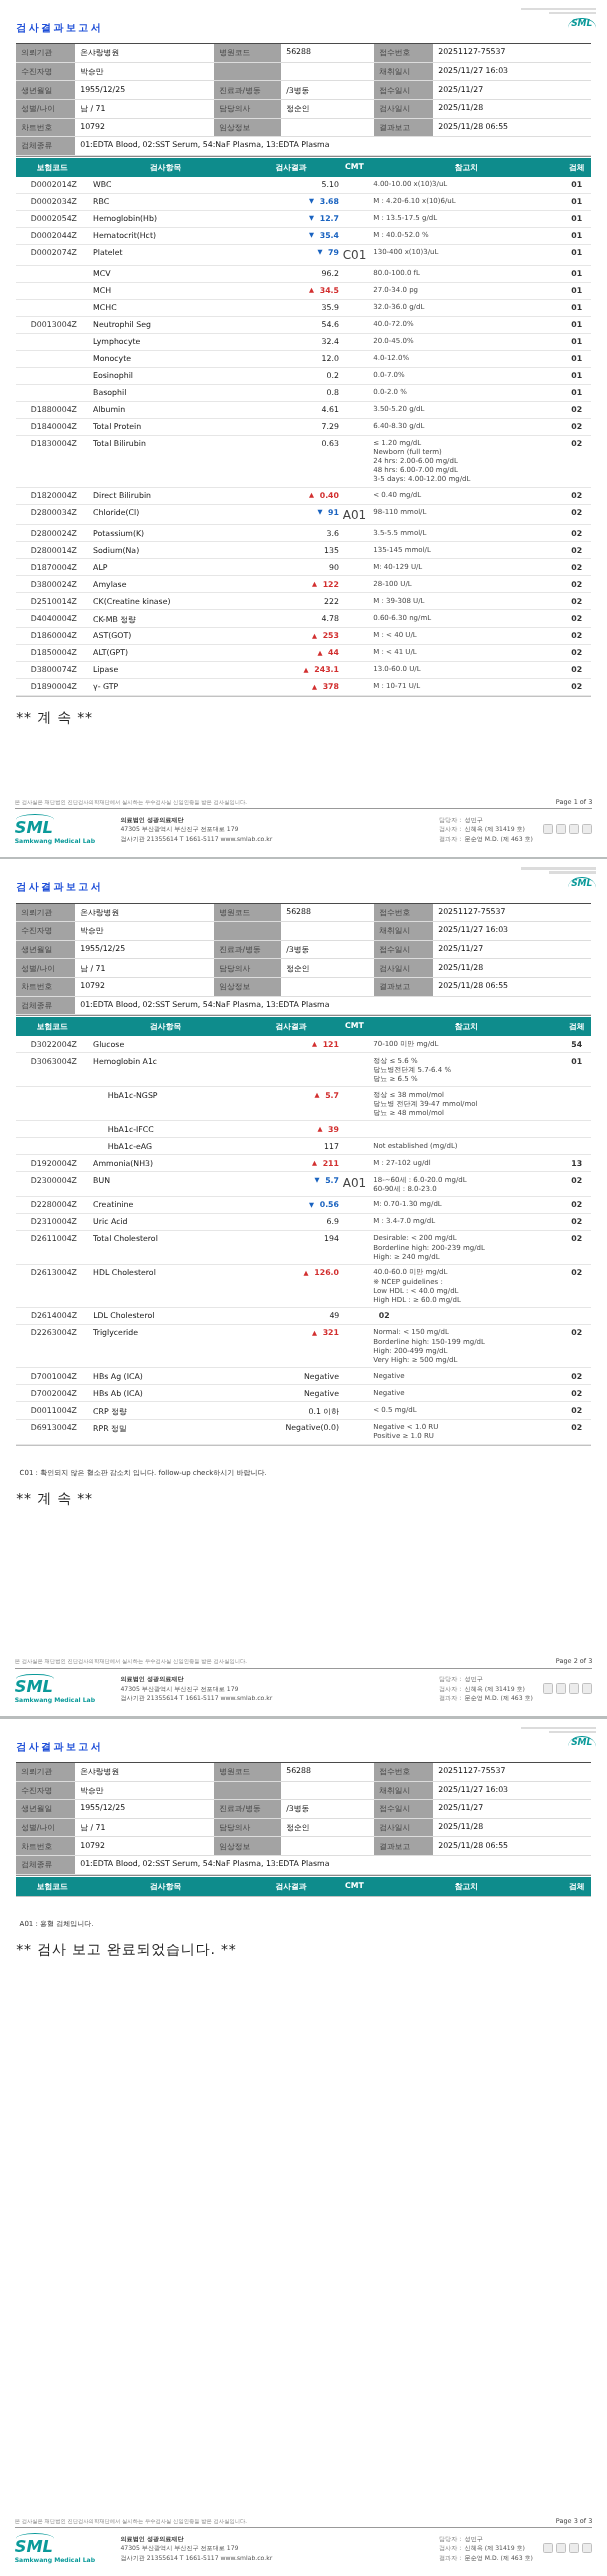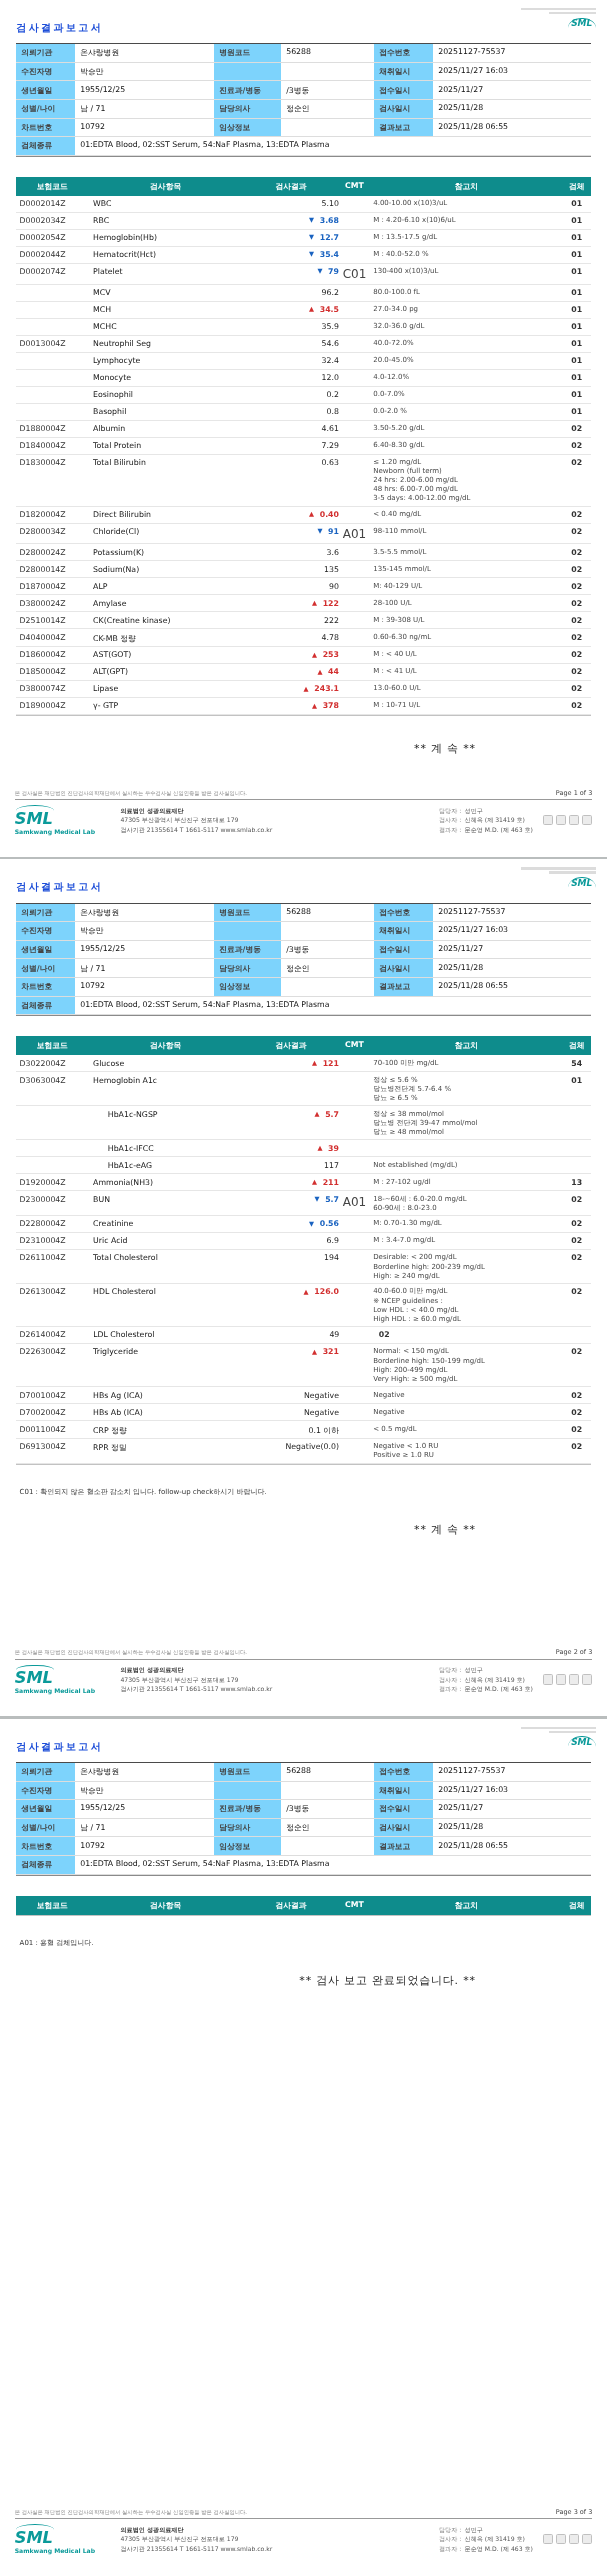--- a/index.html
+++ b/index.html
@@ -12,46 +12,46 @@
   .corner { position:absolute; top:6.5px; right:11.4px; text-align:right; }
   .fineline { height:2.4px; width:75px; background:#dcdcdc; margin:1.6px 0 0 auto; }
   .fineline.short { width:47px; }
   .mini-sml { display:inline-block; margin-top:2.4px; color:#0b9a9a; font-weight:bold; font-style:italic; font-size:9px; line-height:1; border-top:1.6px solid #0b9a9a; border-radius:50% 50% 0 0/100% 100% 0 0; padding:0.8px 3.3px 0; }
 
   .title { font-size:10px; font-weight:bold; letter-spacing:2.4px; color:#1d4ed8; margin-bottom:8.2px; }
 
   
   .info { display:grid; grid-template-columns:59px 139px 67px 93px 59px 1fr; border-top:1.6px solid #4a4a4a; border-bottom:0.8px solid #8a8a8a; font-size:7.8px; }
   .info > div { border-bottom:0.8px solid #ddd; padding:3.3px 4.9px; min-height:14.7px; }
-  .i-lbl { color:#444; font-weight:bold; background:#7dd3fc; }
+  .i-lbl { color:#444; font-weight:normal; background:#a3a3a3; }
   .i-val { color:#111; }
   .span-val { grid-column:2/7; }
 
   
-  .rtable { margin-top:20px; border-bottom:0.8px solid #c2c2c2; }
+  .rtable { margin-top:1px; border-bottom:0.8px solid #c2c2c2; }
   .thead { display:flex; background:#0e8c8c; color:#fff; font-weight:bold; font-size:7.8px; }
   .thead > div { text-align:center; padding:4.1px 1.6px; }
   .trow { display:flex; border-bottom:0.8px solid #e6e6e6; font-size:7.8px; align-items:flex-start; min-height:17px; padding:3.3px 0 2.4px; }
   .c0{width:72px} .c1{width:155px} .c2{width:96px} .c3{width:31px} .c4{width:193px} .c5{width:28px}
-  .td.c0 { padding-left:3.3px; color:#333; }
+  .td.c0 { padding-left:3.3px; color:#333;text-align:center; }
   .td.c1 { padding-left:4.9px; color:#161616; }
   .td.c1.ind { padding-left:19.6px; }
   .td.c2 { text-align:right; }
   .td.c3 { text-align:center; font-size:12px; color:#444; }
   .td.c4 { font-size:7px; color:#474747; line-height:1.3; padding-left:3.3px; }
   .td.c5 { text-align:center; color:#333;font-weight:bold; }
   .arrow { font-size:6.5px; margin-right:5.7px; vertical-align:0.8px; }
   .res.up { color:#d22f2f; font-weight:bold; }
   .res.down { color:#1a63c0; font-weight:bold; }
 
   .note { font-size:7px; color:#333; margin-top:22px; padding-left:3.3px; }
-  .endtext { width:80%; text-align:right; font-size:11px; margin-top:25px; color:#222; letter-spacing:0.8px; }
+  .endtext { width:80%; text-align:left; font-size:14px; margin-top:12px; color:#222; letter-spacing:0.8px; }
 
   
-  .footer { position:absolute; left:14.7px; right:14.7px; bottom:22px; }
+  .footer { position:absolute; left:14.7px; right:14.7px; bottom:13px; }
   .certrow { display:flex; justify-content:space-between; align-items:flex-end; font-size:5.3px; color:#8a8a8a; margin-bottom:2.4px; }
   .pageno { font-size:6.5px; color:#444; white-space:nowrap; margin-left:9.8px; }
   .fdiv { border-top:0.8px solid #999; margin-bottom:4.9px; }
   .frow { display:flex; align-items:center; gap:9.8px; }
   .flogo { width:96px; }
   .swoosh { width:38px; height:5.7px; border-top:1.6px solid #0b9a9a; border-radius:50%/100% 100% 0 0; margin-left:1.6px; }
   .sml-big { color:#0b9a9a; font-size:16.3px; font-weight:bold; font-style:italic; line-height:1; }
   .sml-sub { font-size:6.1px; color:#0b9a9a; font-weight:bold; margin-top:0.8px; }
   .faddr { font-size:6.1px; color:#555; line-height:1.55; flex:1; }
   .forg { font-weight:bold; color:#333; }

